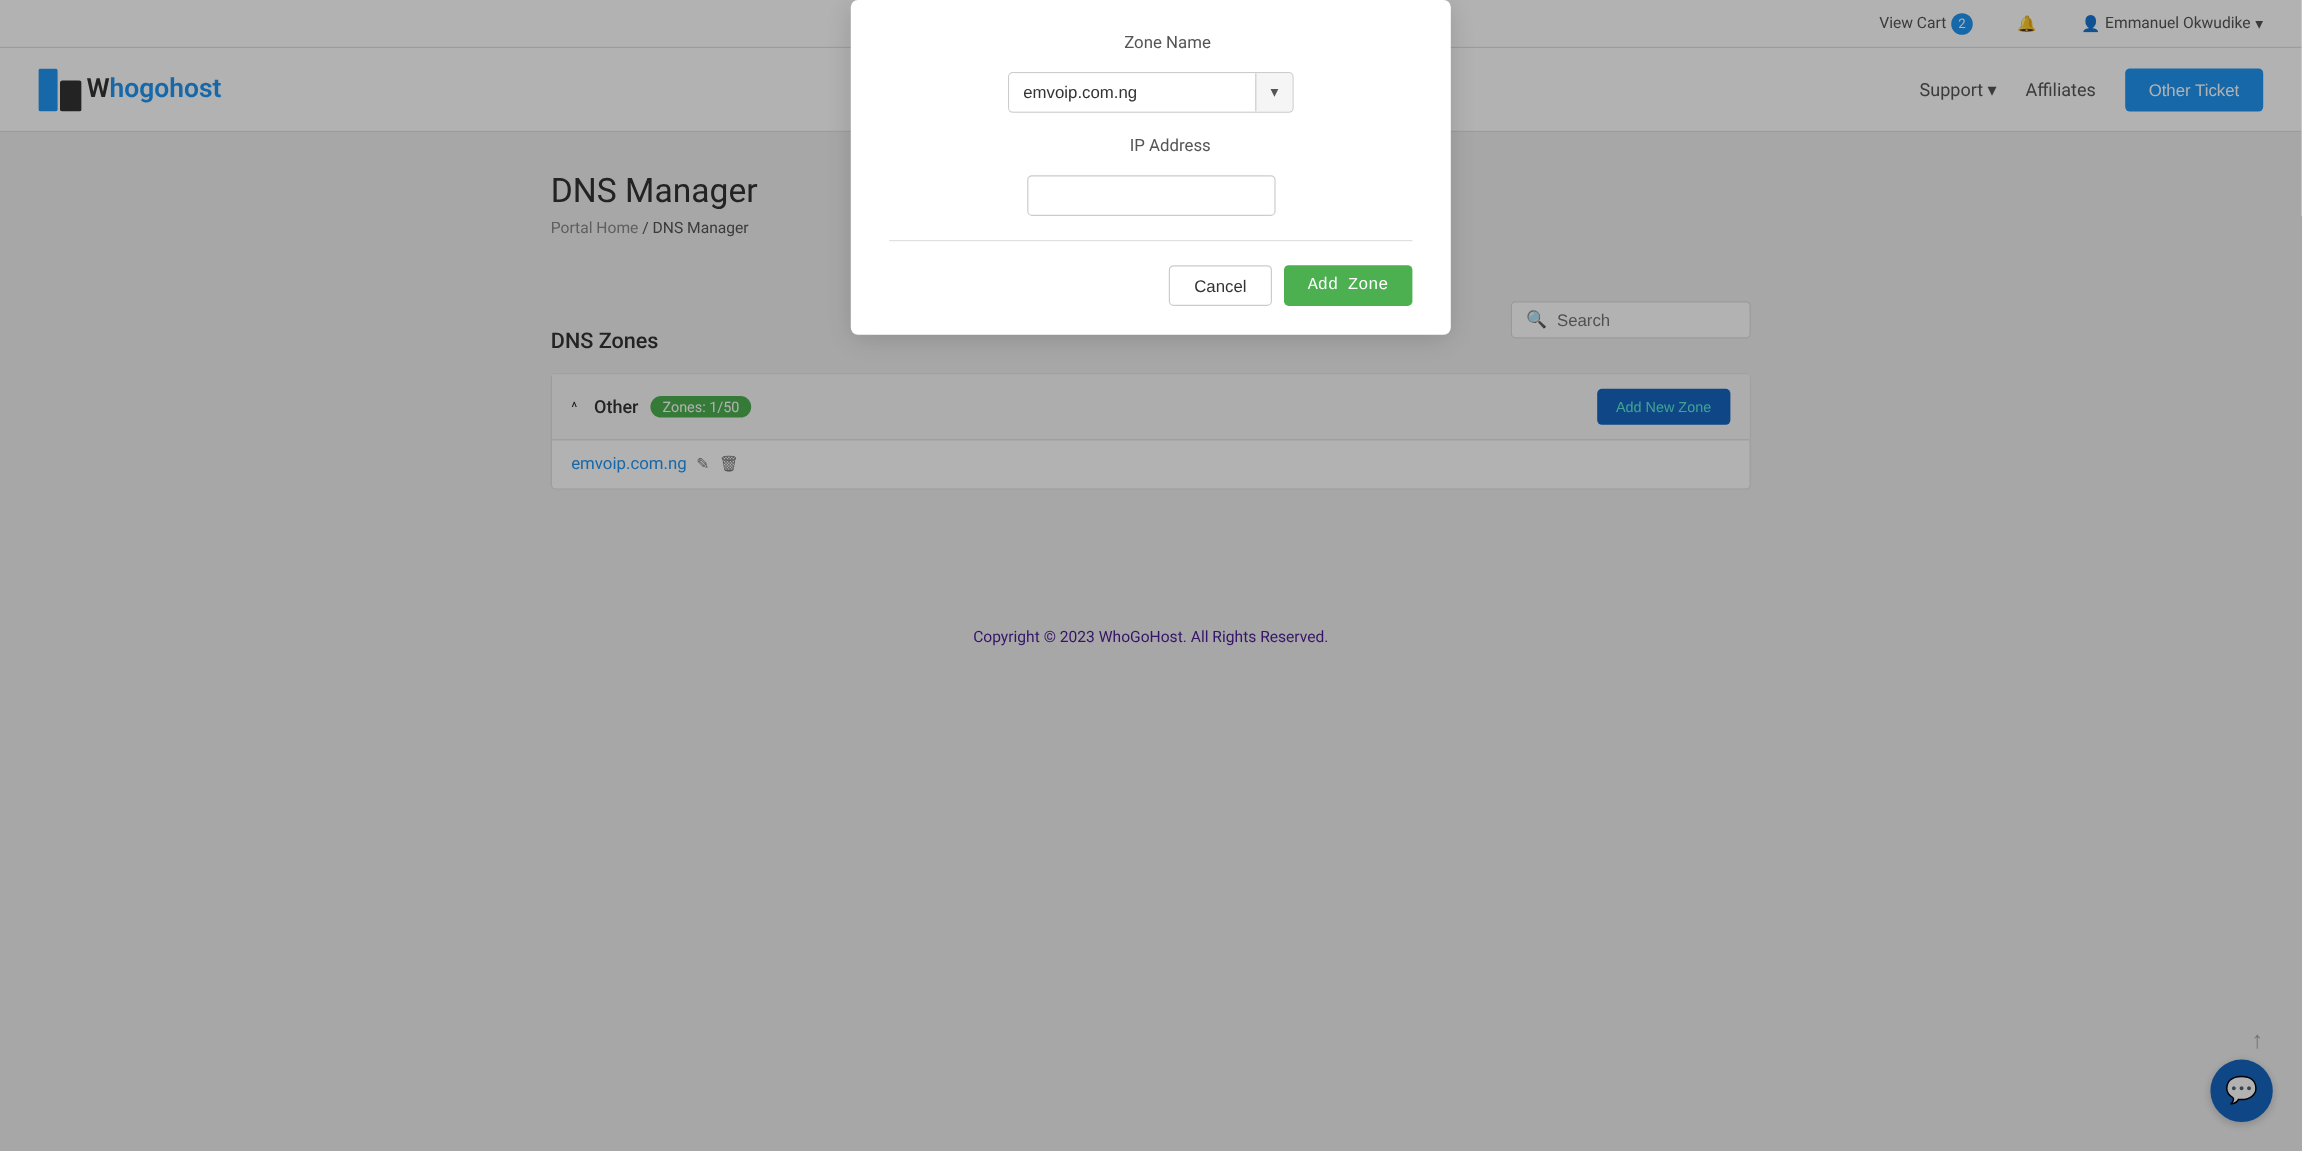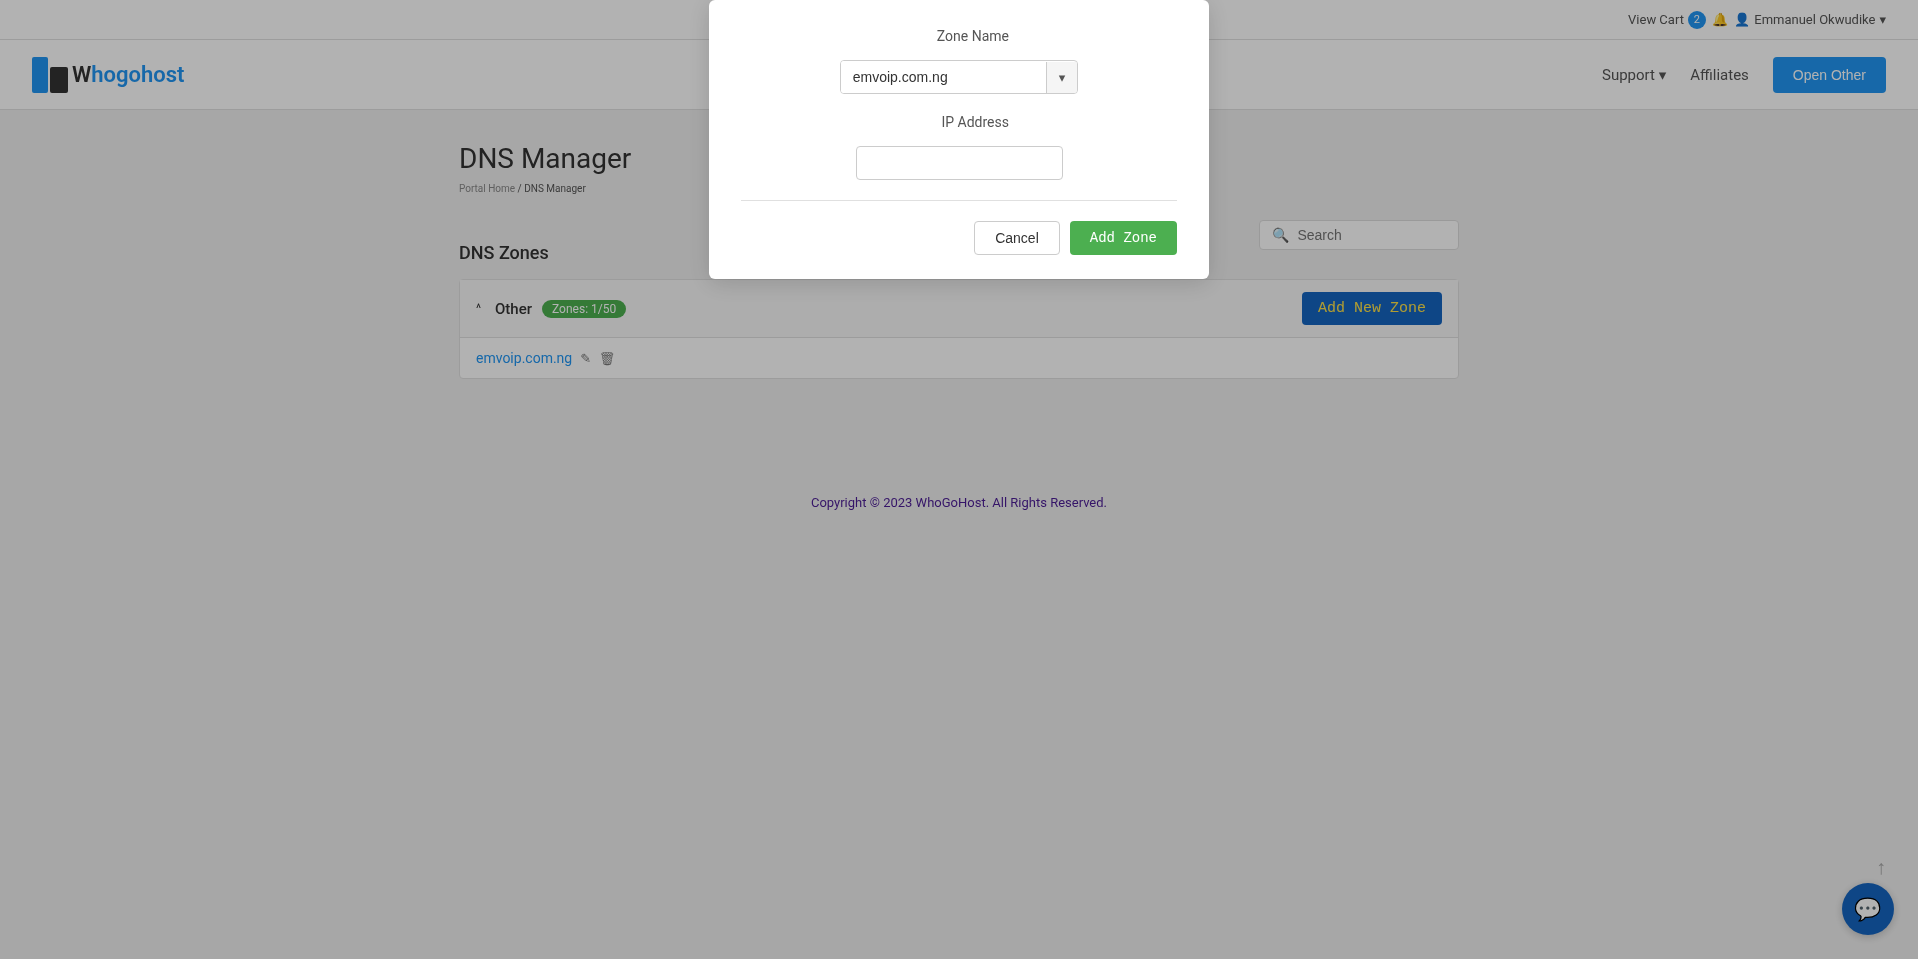--- a/index.html
+++ b/index.html
@@ -12,21 +12,21 @@
 
     
     .top-bar {
       background: #fff;
       border-bottom: 1px solid #e0e0e0;
       padding: 0 32px;
       height: 40px;
       display: flex;
       align-items: center;
       justify-content: flex-end;
-      gap: 6px;
+      gap: 37px;
       font-size: 13px;
       color: #555;
     }
     .top-bar-item {
       display: flex;
       align-items: center;
       gap: 4px;
       cursor: pointer;
     }
     .cart-badge {
@@ -101,23 +101,23 @@
       .main { padding: 32px 100px; }
     }
 
     .page-title {
       font-size: 28px;
       font-weight: 400;
       color: #333;
       margin-bottom: 8px;
     }
     .breadcrumb {
-      font-size: 10px;
+      font-size: 13px;
       color: #888;
-      margin-bottom: 12px;
+      margin-bottom: 40px;
     }
     .breadcrumb a {
       color: #888;
       text-decoration: none;
     }
     .breadcrumb span {
       color: #555;
     }
 
     
@@ -183,28 +183,27 @@
     .zones-badge {
       background: #4CAF50;
       color: #fff;
       border-radius: 12px;
       padding: 2px 10px;
       font-size: 12px;
       font-weight: 400;
     }
     .add-new-zone-btn {
       background: #1565C0;
-      color: #fde047;
+      color: #5eead4;
       border: none;
       padding: 8px 16px;
       border-radius: 4px;
-      font-size: 15px;
+      font-size: 12px;
       cursor: pointer;
       font-weight: 500;
-      font-family: Liberation Mono, monospace;
     }
     .zone-row {
       display: flex;
       align-items: center;
       padding: 12px 16px;
       gap: 8px;
       border-bottom: 1px solid #f0f0f0;
     }
     .zone-row:last-child { border-bottom: none; }
     .zone-link {
@@ -387,21 +386,21 @@
     <span class="logo-text">W<span>hogohost</span></span>
   </div>
   <div class="nav-right">
     <a class="nav-link">
       <span>Support</span>
       <span>▾</span>
     </a>
     <a class="nav-link">
       <span>Affiliates</span>
     </a>
-    <button class="open-ticket-btn">Open Other</button>
+    <button class="open-ticket-btn">Other Ticket</button>
   </div>
 </div>
 
 <div class="main">
   <h1 class="page-title">DNS Manager</h1>
   <div class="breadcrumb">
     <a>Portal Home</a>
     <span> / </span>
     <span>DNS Manager</span>
   </div>

